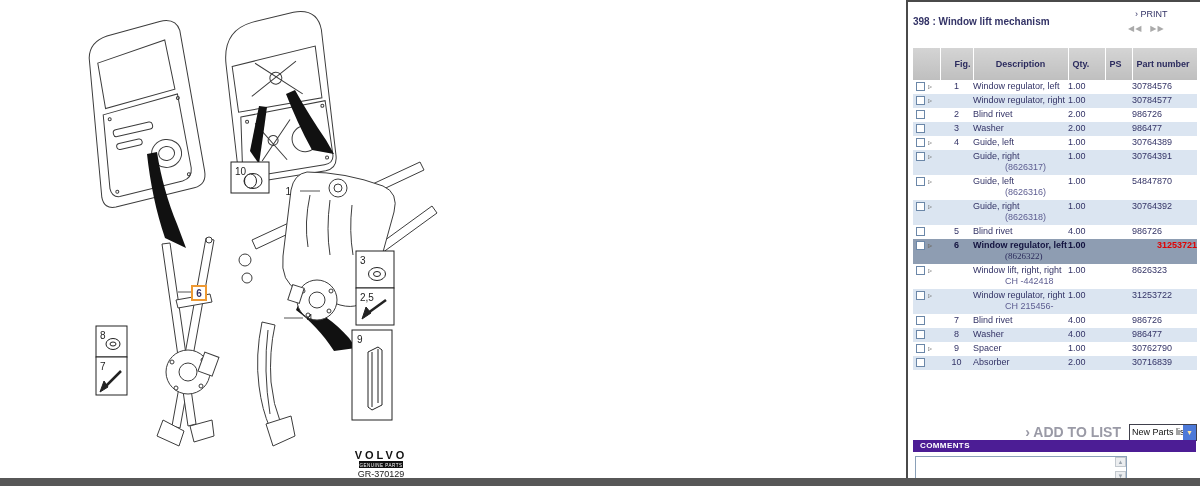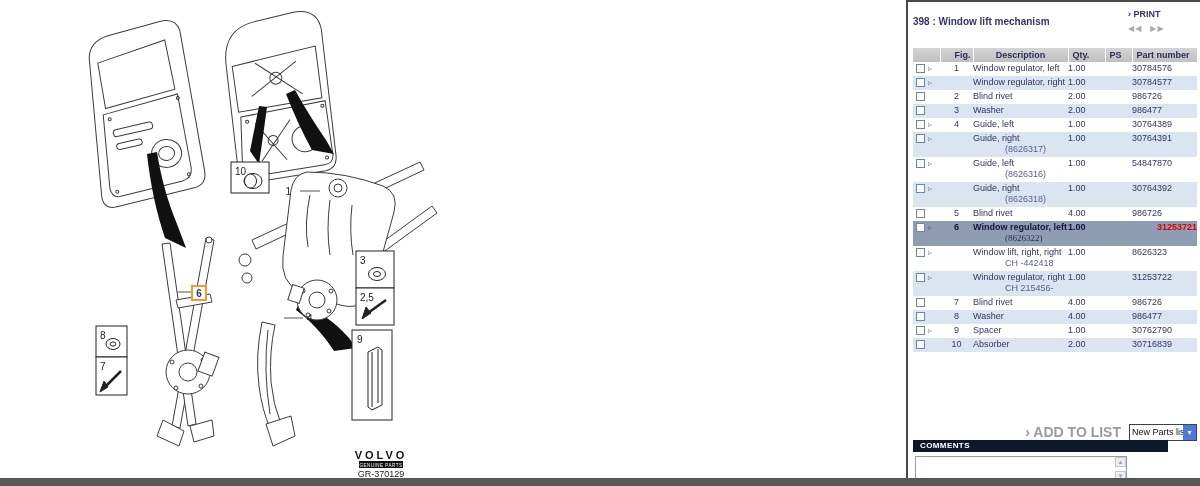--- a/index.html
+++ b/index.html
@@ -8,28 +8,28 @@
           font-family:"Liberation Sans", sans-serif; }
   
   .left-panel { position:absolute; left:0; top:0; width:906px; height:480px; background:#fff; }
   .divider { position:absolute; left:906px; top:0; width:2px; height:486px; background:#4a4a4a; }
   .bottom-bar { position:absolute; left:0; top:478px; width:1200px; height:8px; background:#575757; }
   
   .right-panel { position:absolute; left:908px; top:0; width:292px; height:478px; background:#fff;
                  border-top:2px solid #4a4a4a; color:#333366; }
   .rp-title { position:absolute; left:5px; top:14px; font-size:10px; font-weight:bold; color:#333366; white-space:nowrap; }
   .print-wrap { position:absolute; left:220px; top:7px; font-size:9px; }
-  .print-link { font-weight:bold; color:#333366; text-decoration:none; cursor:pointer; white-space:nowrap; }
+  .print-link { font-weight:normal; color:#333366; text-decoration:none; cursor:pointer; white-space:nowrap;margin-left:7px; }
   .pager { margin-top:5px; color:#aaa; font-size:8px; letter-spacing:1px; }
   .pager span { cursor:pointer; margin-right:8px; }
   
   table.parts { position:absolute; left:5px; top:46px; width:284px; border-collapse:collapse; table-layout:fixed;
                 font-size:9px; color:#333366; }
   table.parts th { background:linear-gradient(#d4d4d4,#bfbfbf); font-weight:bold; font-size:9px; color:#2b2b5e;
-                   height:14px; border-right:1px solid #fff; padding:1px 14px; text-align:center; white-space:nowrap; }
+                   height:32px; border-right:1px solid #fff; padding:1px 14px; text-align:center; white-space:nowrap; }
   table.parts th.h-qty, table.parts th.h-ps, table.parts th.h-part { text-align:left; padding-left:4px; }
   table.parts td { vertical-align:top; padding:1px 0 2px 0; line-height:11px; }
   tr.row { background:#fff; }
   tr.alt { background:#dbe5f1; }
   tr.selected { background:#8e9db2; color:#13133f; font-weight:bold; }
   .cb { display:inline-block; width:9px; height:9px; background:#fff; border:1px solid #6b87a8; margin:1px 0 0 3px;
         vertical-align:top; cursor:pointer; }
   .expand { display:inline-block; color:#777; font-size:8px; margin-left:3px; vertical-align:top; cursor:pointer; }
   td.fig { text-align:center; }
   td.desc { padding-left:2px; }
@@ -40,21 +40,21 @@
   .part.red { color:#e00000;text-align:right; }
   
   .actions { position:absolute; left:5px; top:421px; width:284px; height:18px; display:flex; align-items:center;
              justify-content:flex-end; }
   .add-link { color:#9a9aa6; font-weight:bold; font-size:14px; text-decoration:none; cursor:pointer; margin-right:8px; white-space:nowrap; }
   .fake-select { width:68px; height:17px; border:1px solid #40404c; background:#fff; display:flex; align-items:center;
                  font-size:9px; color:#111; cursor:pointer; }
   .fake-select .val { padding-left:2px; white-space:nowrap; overflow:hidden; }
   .fake-select .btn { margin-left:auto; width:14px; height:15px; background:#4d7ad9; color:#ffe9a8; font-size:8px;
                       display:flex; align-items:center; justify-content:center; }
-  .comments-bar { position:absolute; left:5px; top:438px; width:255px; height:12px; background:#0f172a; color:#fff;
+  .comments-bar { position:absolute; left:5px; top:438px; width:283px; height:12px; background:#4c1d95; color:#fff;
                   font-size:8px; font-weight:bold; line-height:12px; padding-left:7px; letter-spacing:.4px; }
   .comment-box { position:absolute; left:7px; top:454px; width:212px; height:26px; border:1px solid #8aa0b8;
                  background:#fff; }
   .comment-box textarea { position:absolute; left:0; top:0; width:198px; height:24px; border:none; outline:none;
                           resize:none; font-size:9px; font-family:"Liberation Sans",sans-serif; }
   .scrollcol { position:absolute; right:0; top:0; width:12px; height:24px; }
   .scrollcol .sb { position:absolute; right:0; width:11px; height:10px; background:#eceef0; border:1px solid #c2c8ce;
                    color:#9aa4ae; font-size:6px; line-height:8px; text-align:center; cursor:pointer; }
   .scrollcol .up { top:0; } .scrollcol .down { bottom:0; top:auto; }
   

